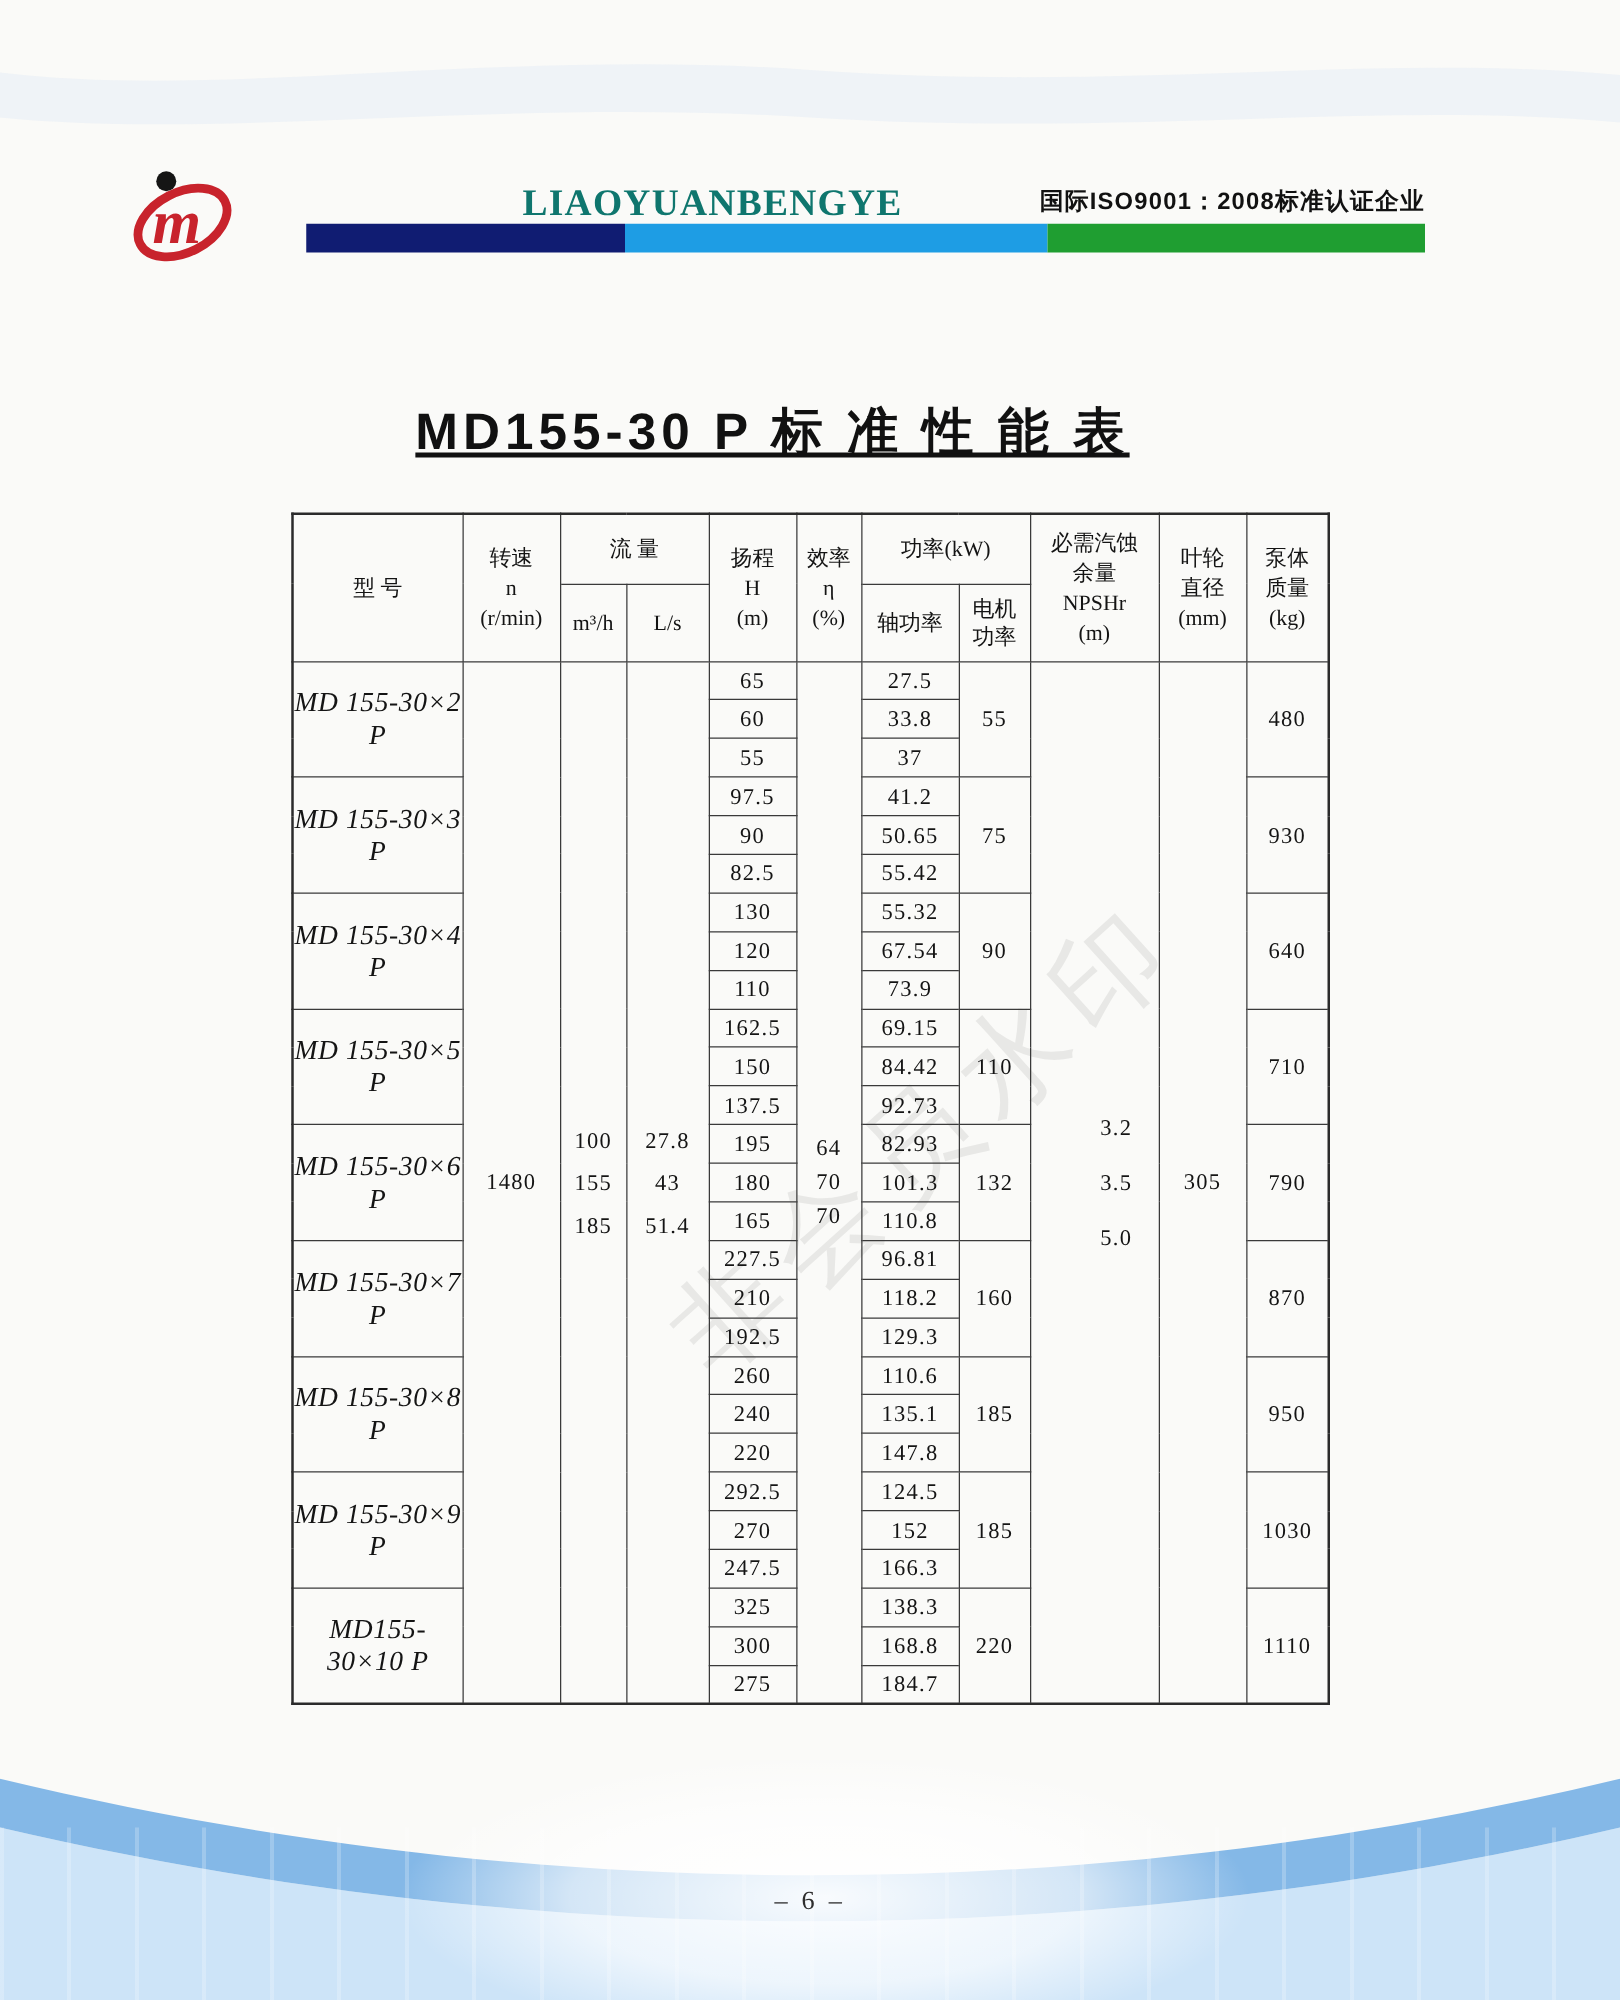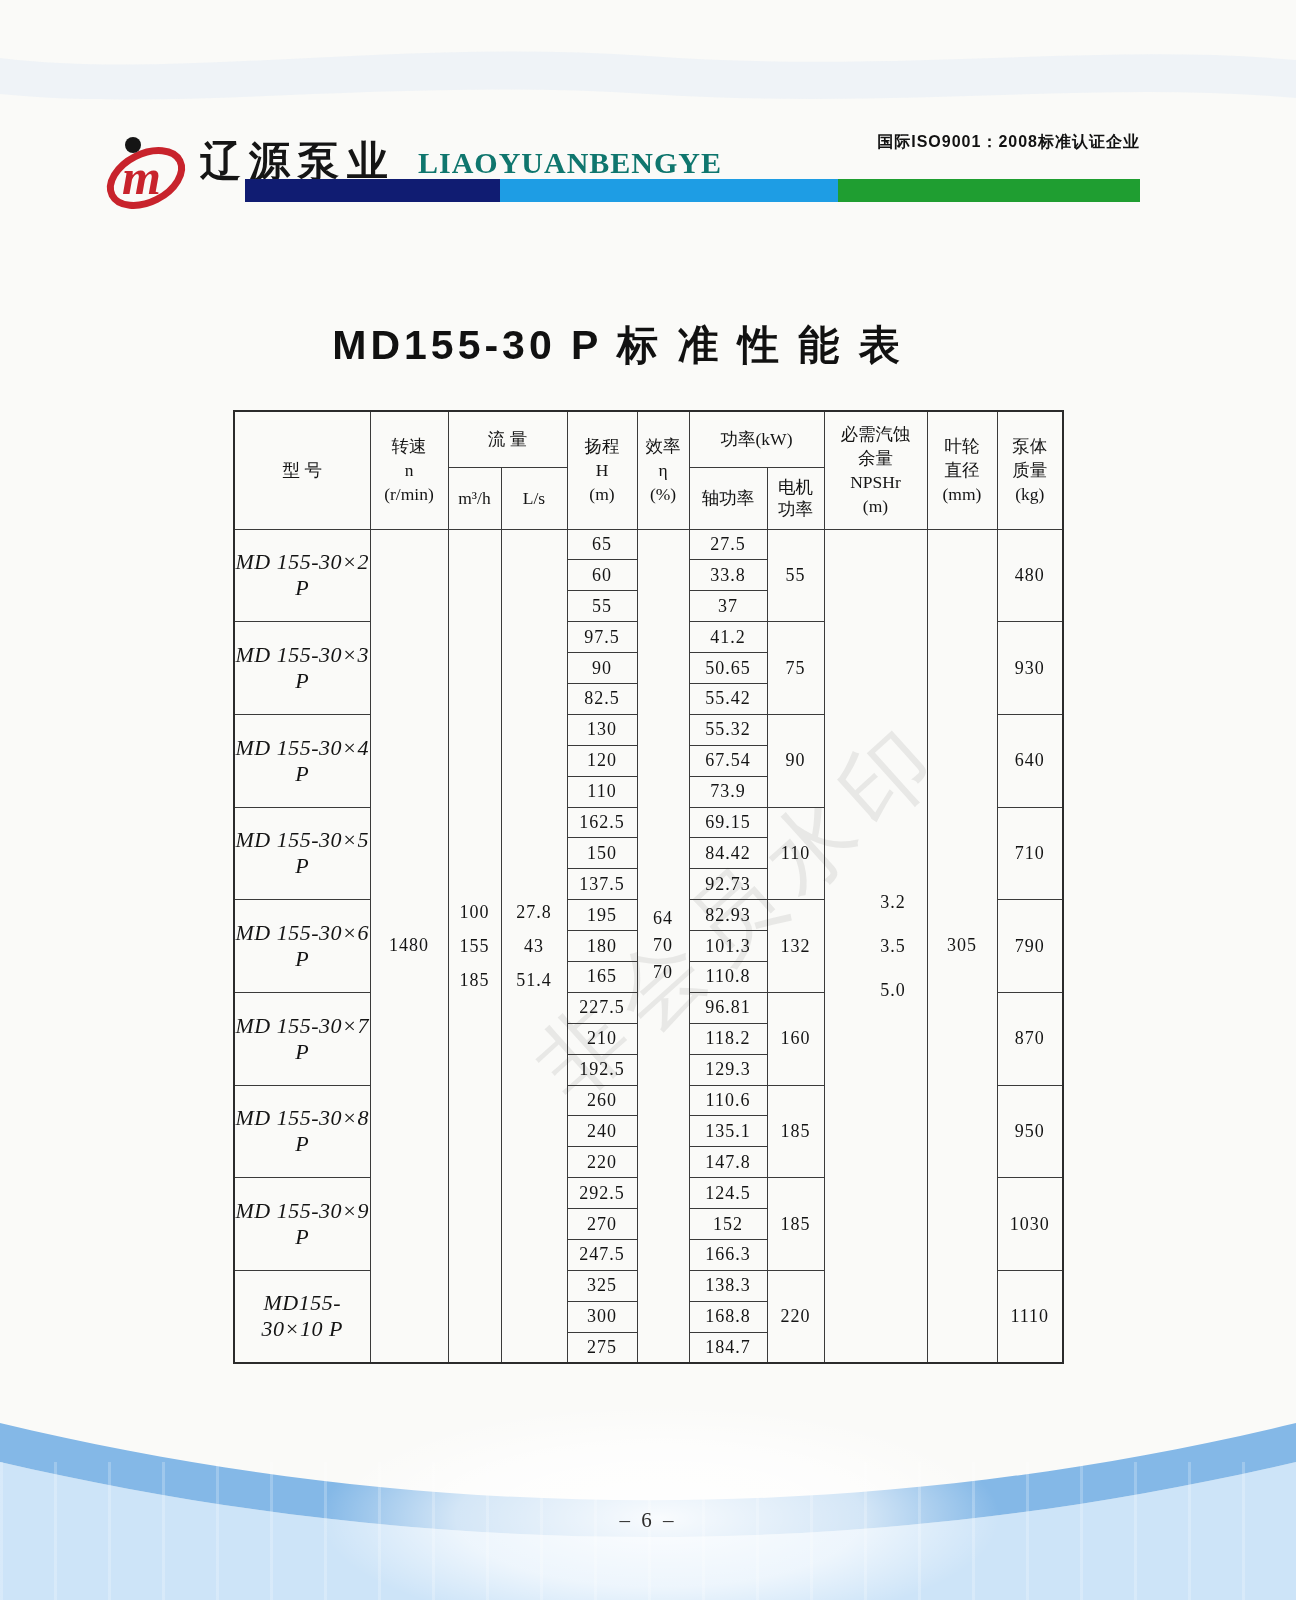--- a/index.html
+++ b/index.html
@@ -21,33 +21,33 @@
     position:absolute;left:200px;top:134px;
     font-family:"Liberation Sans","DejaVu Sans",sans-serif;
     font-weight:bold;font-size:41px;letter-spacing:8px;color:#151515;
   }
   .brand-en{
     position:absolute;left:418px;top:146px;
     font-family:"Liberation Serif","DejaVu Serif",serif;
     font-weight:600;font-size:30px;letter-spacing:1px;color:#0f766e;
   }
   .cert-text{
-    position:absolute;right:156px;top:132px;
+    position:absolute;right:156px;top:148px;
     font-family:"Liberation Sans","DejaVu Sans",sans-serif;
-    font-weight:bold;font-size:16px;color:#111;letter-spacing:1px;
+    font-weight:bold;font-size:19px;color:#111;letter-spacing:1px;
   }
   .color-bar{position:absolute;left:245px;top:179px;width:895px;height:23px;display:flex;}
   .bar-navy{width:255px;height:100%;background:#101c72;}
   .bar-cyan{width:338px;height:100%;background:#1e9de4;}
   .bar-green{width:302px;height:100%;background:#1f9e31;}
   
   .doc-title{
     position:absolute;left:0;top:318px;width:1236px;text-align:center;
     font-family:"Liberation Sans","DejaVu Sans",sans-serif;
-    font-weight:bold;font-size:41px;color:#111;letter-spacing:4px;
+    font-weight:bold;font-size:41px;color:#111;letter-spacing:4px;text-decoration:underline;
   }
   
   .watermark{
     position:absolute;left:430px;top:700px;width:620px;height:420px;
     display:flex;align-items:center;justify-content:center;
     transform:rotate(-42deg);
     font-size:88px;letter-spacing:14px;color:rgba(110,110,110,0.12);
     pointer-events:none;white-space:nowrap;
   }
   
@@ -93,21 +93,20 @@
   <svg class="top-wave" viewBox="0 0 1296 130" xmlns="http://www.w3.org/2000/svg">
     <path d="M0,58 C180,80 400,38 648,56 C900,74 1100,42 1296,60 L1296,98 C1100,80 900,110 648,94 C400,78 180,112 0,94 Z" fill="#edf2f6" opacity="0.9"></path>
   </svg>
 
   <div class="header">
     <svg class="logo" viewBox="0 0 90 92" xmlns="http://www.w3.org/2000/svg">
       <ellipse cx="46" cy="50" rx="38" ry="24" transform="rotate(-27 46 50)" fill="none" stroke="#c8232c" stroke-width="7"></ellipse>
       <text x="22" y="66" font-family="serif" font-style="italic" font-weight="bold" font-size="50" fill="#c8232c">m</text>
       <circle cx="33" cy="17" r="8" fill="#151515"></circle>
     </svg>
-    <div class="brand-cn">辽源泵业</div>
     <div class="brand-en">LIAOYUANBENGYE</div>
     <div class="cert-text">国际ISO9001：2008标准认证企业</div>
     <div class="color-bar">
       <div class="bar-navy"></div>
       <div class="bar-cyan"></div>
       <div class="bar-green"></div>
     </div>
   </div>
 
   <div class="doc-title">MD155-30 P  标 准 性 能 表</div>

